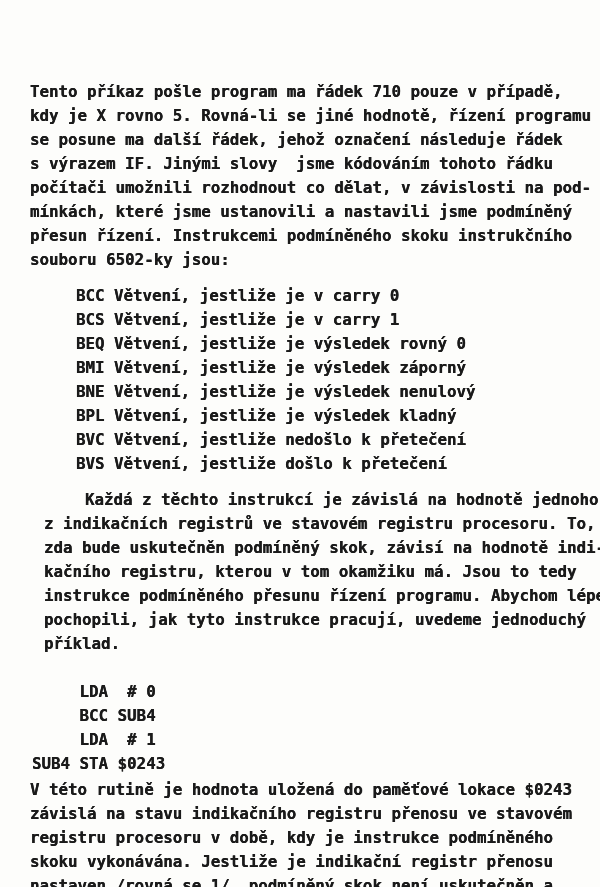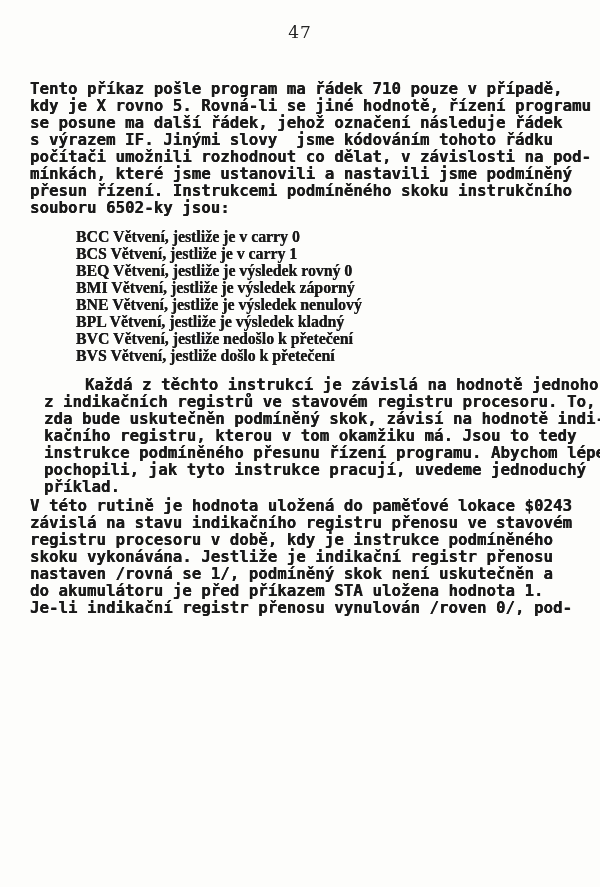--- a/index.html
+++ b/index.html
@@ -31,47 +31,45 @@
   .content {
     position: absolute;
     top: 80px;
     left: 30px;
     width: 570px;
   }
   .tw {
     font-family: "DejaVu Sans Mono", "Liberation Mono", monospace;
     font-size: 15.8px;
     font-weight: 700;
-    line-height: 17px;
+    line-height: 24px;
     white-space: pre;
     color: #1a1a1a;
     text-shadow: 0 0 0.6px rgba(20,20,20,0.85), 0.3px 0.3px 0.4px rgba(20,20,20,0.45);
   }
   .para-intro { margin: 0; }
   .branch-list {
     margin: 12px 0 0 46px;
-    font-family: Liberation Serif, serif;
   }
   .para-flags {
     margin: 12px 0 0 14px;
     text-indent: 41px;
   }
   .code-block {
     margin: 24px 0 0 2px;
   }
   .para-routine {
     margin: 2px 0 0 0;
   }
 </style>
 </head>
 <body>
 
 <div class="page">
 
-  <div class="page-number">47</div>
 
   <div class="content">
 
     <div class="tw para-intro">Tento příkaz pošle program ma řádek 710 pouze v případě,
 kdy je X rovno 5. Rovná-li se jiné hodnotě, řízení programu
 se posune ma další řádek, jehož označení následuje řádek
 s výrazem IF. Jinými slovy  jsme kódováním tohoto řádku
 počítači umožnili rozhodnout co dělat, v závislosti na pod-
 mínkách, které jsme ustanovili a nastavili jsme podmíněný
 přesun řízení. Instrukcemi podmíněného skoku instrukčního
@@ -87,20 +85,24 @@
 BVS Větvení, jestliže došlo k přetečení</div>
 
     <div class="tw para-flags">Každá z těchto instrukcí je závislá na hodnotě jednoho
 z indikačních registrů ve stavovém registru procesoru. To,
 zda bude uskutečněn podmíněný skok, závisí na hodnotě indi-
 kačního registru, kterou v tom okamžiku má. Jsou to tedy
 instrukce podmíněného přesunu řízení programu. Abychom lépe
 pochopili, jak tyto instrukce pracují, uvedeme jednoduchý
 příklad.</div>
 
+    <div class="tw code-block">     LDA  # 0
+     BCC SUB4
+     LDA  # 1
+SUB4 STA $0243</div>
 
     <div class="tw para-routine">V této rutině je hodnota uložená do paměťové lokace $0243
 závislá na stavu indikačního registru přenosu ve stavovém
 registru procesoru v době, kdy je instrukce podmíněného
 skoku vykonávána. Jestliže je indikační registr přenosu
 nastaven /rovná se 1/, podmíněný skok není uskutečněn a
 do akumulátoru je před příkazem STA uložena hodnota 1.
 Je-li indikační registr přenosu vynulován /roven 0/, pod-</div>
 
   </div>

